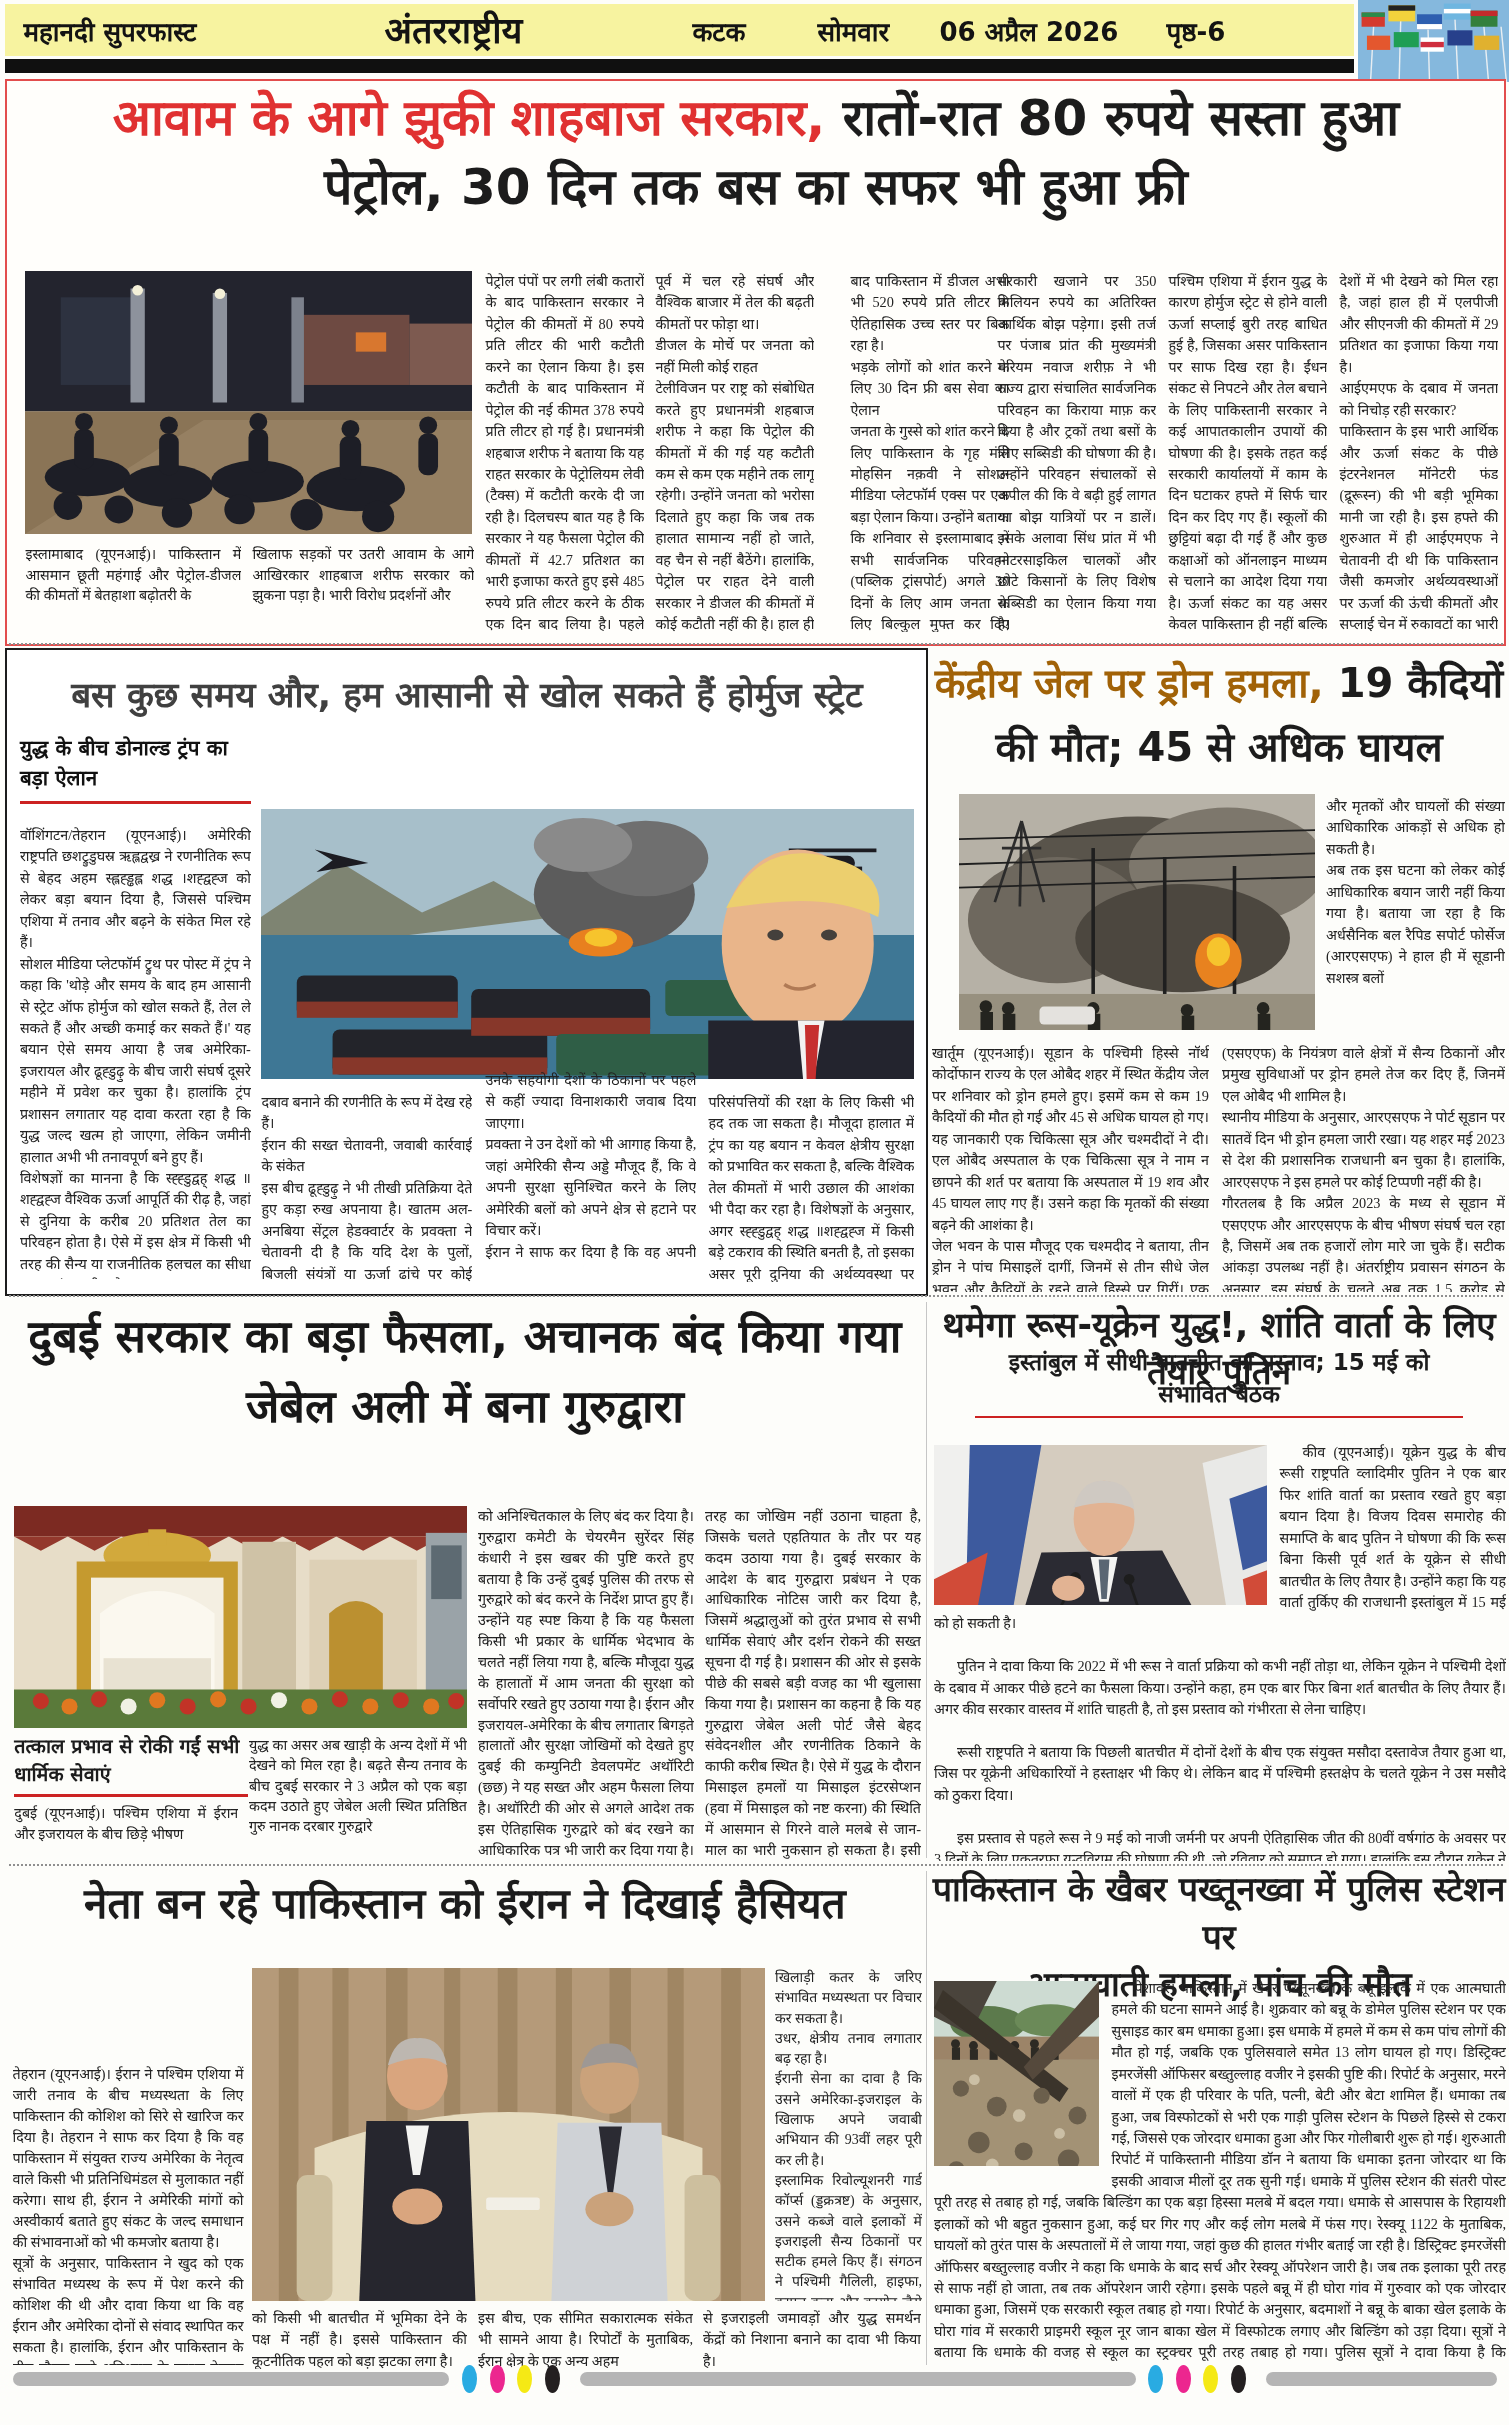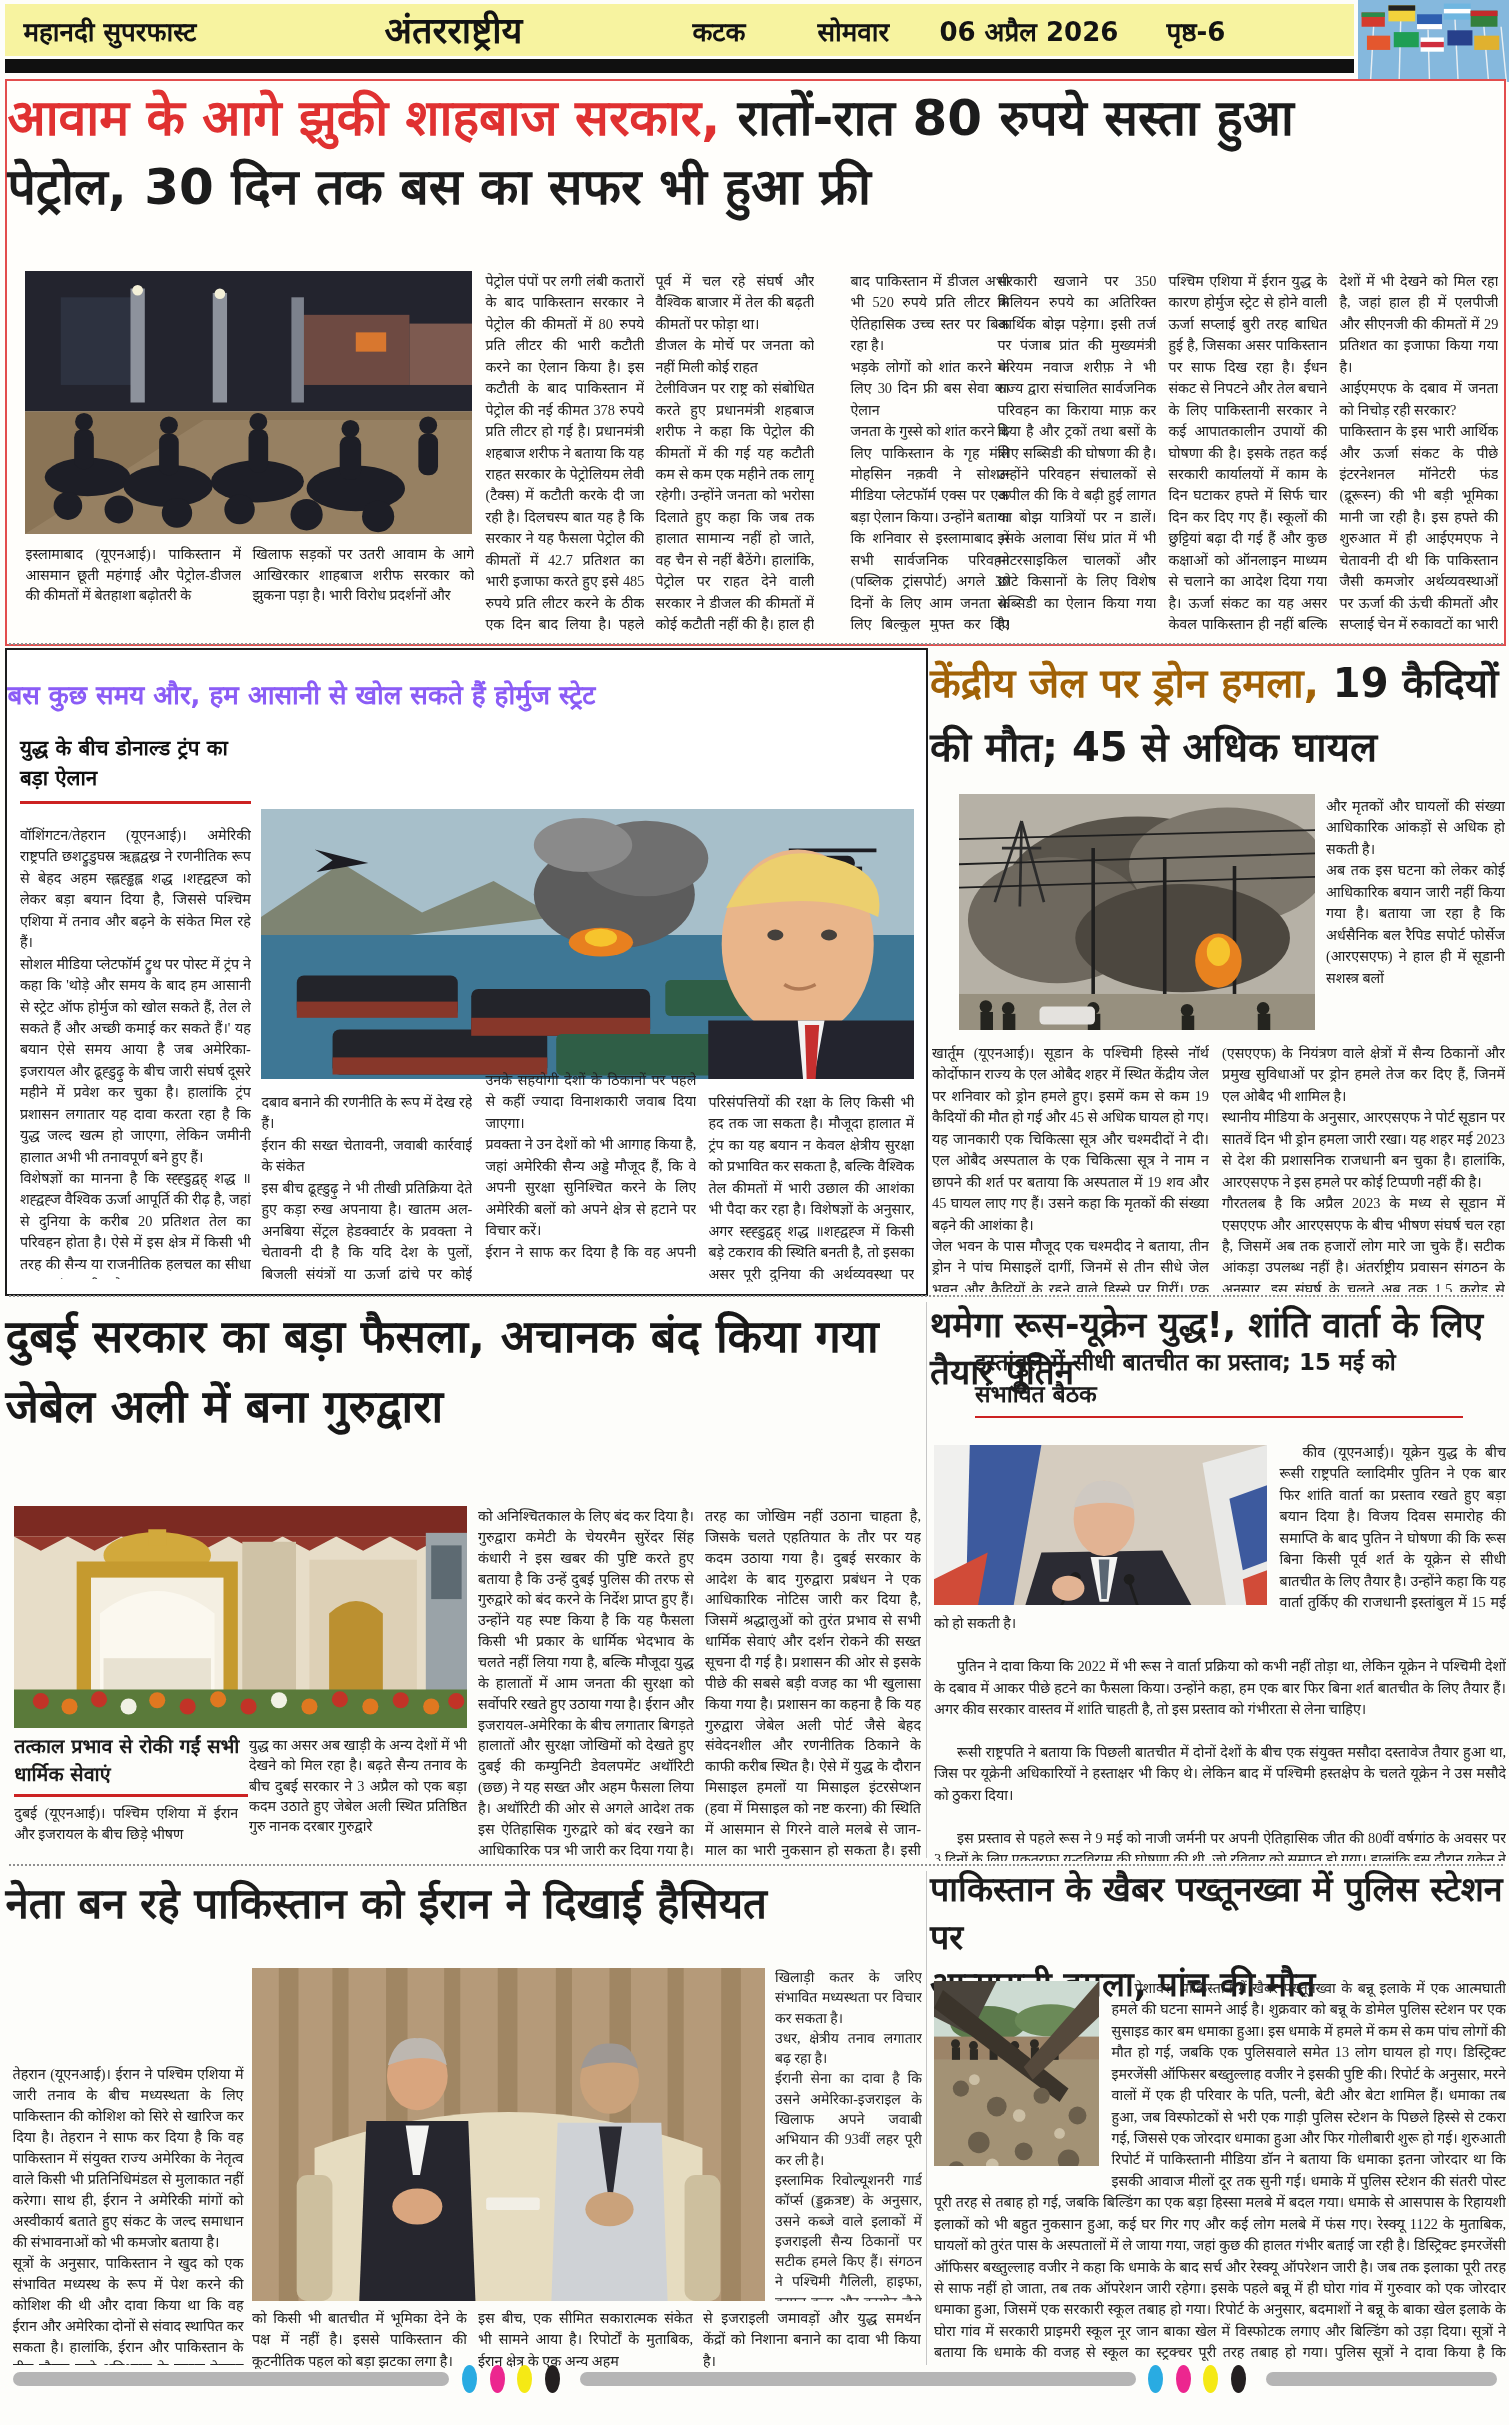--- a/index.html
+++ b/index.html
@@ -18,30 +18,30 @@
   #blackbar{left:5.4px;top:59px;width:1349px;height:14.3px;background:#101010;}
   #flags{left:1358px;top:0;width:152px;height:82px;overflow:hidden;}
   
   .photo{position:absolute;overflow:hidden;background:#ccc;}
   .photo svg{display:block;width:100%;height:100%;}
   .col{position:absolute;font-size:14.3px;line-height:1.5;text-align:justify;white-space:pre-line;overflow:hidden;color:#222;}
   .sep{position:absolute;border-top:2.7px dotted #8f8f8f;height:0;}
   .vrule{position:absolute;width:0;border-left:1.8px solid #c6c6c6;}
   .kicker{position:absolute;font-family:"DejaVu Sans",sans-serif;font-weight:bold;font-size:20.6px;line-height:1.45;color:#111;
           border-bottom:3.6px solid #cc2222;padding-bottom:7.2px;white-space:pre-line;}
-  .hl{font-family:"DejaVu Sans",sans-serif;font-weight:bold;}
+  .hl{font-family:"DejaVu Sans",sans-serif;font-weight:bold;text-align:center;}
   
   #a1{left:5.4px;top:79px;width:1497px;height:563px;border:2.7px solid #e24d4d;background:#fffefb;}
   #a1 .hl{font-size:50px;line-height:1.32;margin-top:3.6px;}
   #a1-red{color:#e03131;}
   #a1 .cap{position:absolute;top:463px;height:89px;font-size:14.3px;line-height:1.45;text-align:justify;overflow:hidden;}
   .a1col{top:190px;height:361px;width:159px;}
   
   #a2{left:5.4px;top:648px;width:919px;height:644px;border:2.7px solid #1c1c1c;background:#fff;}
-  #a2-h{font-size:26px;color:#8b5cf6;margin-top:26px;}
+  #a2-h{font-size:35px;color:#404040;margin-top:20px;}
   
   #a3-h{left:930px;top:651px;width:578px;font-size:40px;line-height:1.6;}
   #a3-hred{color:#a16207;}
   
   #a4-h{left:5.4px;top:1302px;width:919px;font-size:45px;line-height:1.55;color:#181818;}
   #a4-cap{position:absolute;left:14.3px;top:1733px;width:234px;font-family:"DejaVu Sans",sans-serif;font-weight:bold;font-size:19.7px;line-height:1.4;border-bottom:3.6px solid #cc2222;padding-bottom:5.4px;}
   
   #a5-h{left:930px;top:1300px;width:578px;font-size:35px;}
   #a5-sub{left:975px;top:1345px;width:488px;font-size:23px;border-bottom:2.7px solid #cc2222;padding-bottom:7.2px;}
   #a5-body{left:934px;top:1399px;width:572px;height:462px;}

